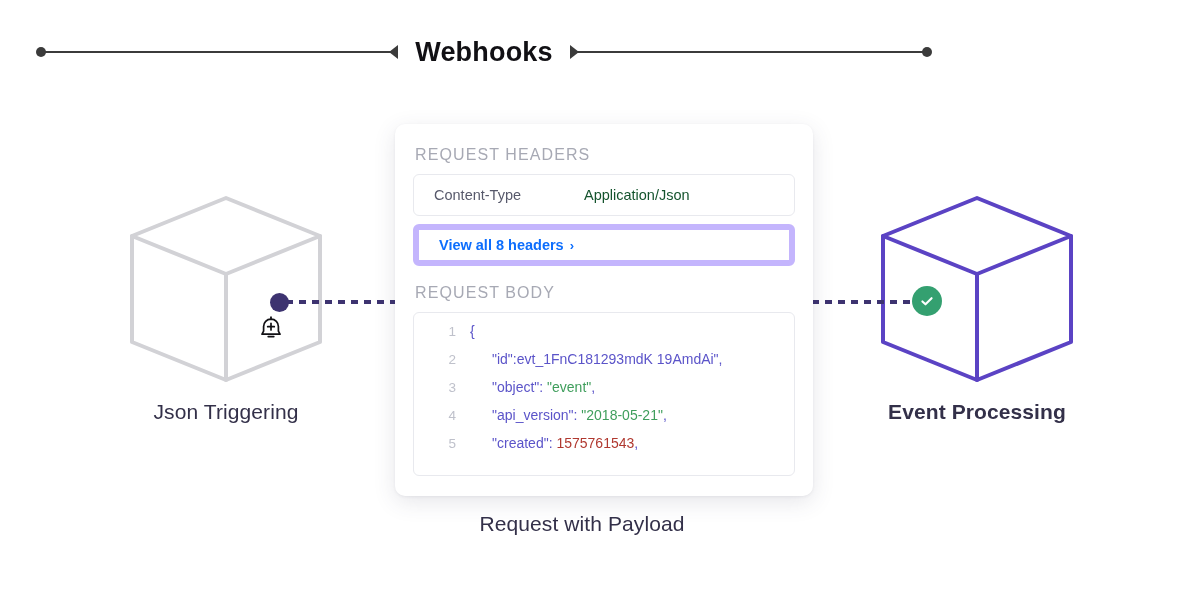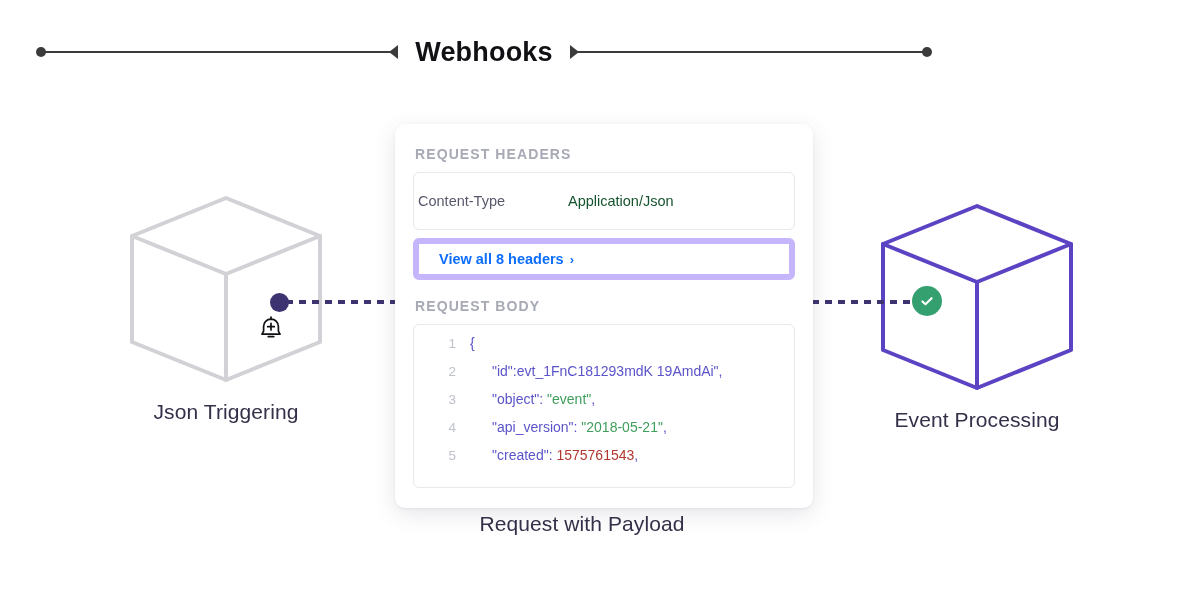--- a/index.html
+++ b/index.html
@@ -79,21 +79,21 @@
     white-space: nowrap;
   }
 
   
   .cube-block {
     position: absolute;
     width: 300px;
     text-align: center;
   }
   #cube-left-block  { left: 76px;  top: 192px; }
-  #cube-right-block { left: 827px; top: 200px; }
+  #cube-right-block { left: 827px; top: 192px; font-weight: bold; }
 
   .cube-svg { display: block; margin: 0 auto; }
 
   .node-label {
     margin-top: 14px;
     font-size: 21px;
     color: #333049;
     letter-spacing: 0.1px;
   }
 
@@ -152,33 +152,33 @@
     left: 395px;
     top: 124px;
     width: 418px;
     background: #ffffff;
     border-radius: 10px;
     box-shadow: 0 6px 22px rgba(60,60,90,0.13), 0 1px 3px rgba(60,60,90,0.07);
     padding: 22px 18px 20px 18px;
     box-sizing: border-box;
   }
   .section-label {
-    font-size: 14px;
-    font-weight: bold;
+    font-size: 16px;
+    font-weight: normal;
     letter-spacing: 1.1px;
     color: #a7a9b4;
     margin: 0 0 10px 2px;
   }
   .header-box {
     border: 1px solid #e8e9ee;
     border-radius: 6px;
-    height: 58px;
-    display: flex;
-    align-items: center;
-    padding: 0 4px;
+    height: 42px;
+    display: flex;
+    align-items: center;
+    padding: 0 20px;
     box-sizing: border-box;
     margin-bottom: 8px;
   }
   .header-key {
     font-size: 14.5px;
     color: #57596b;
     width: 150px;
   }
   .header-val {
     font-size: 14.5px;

